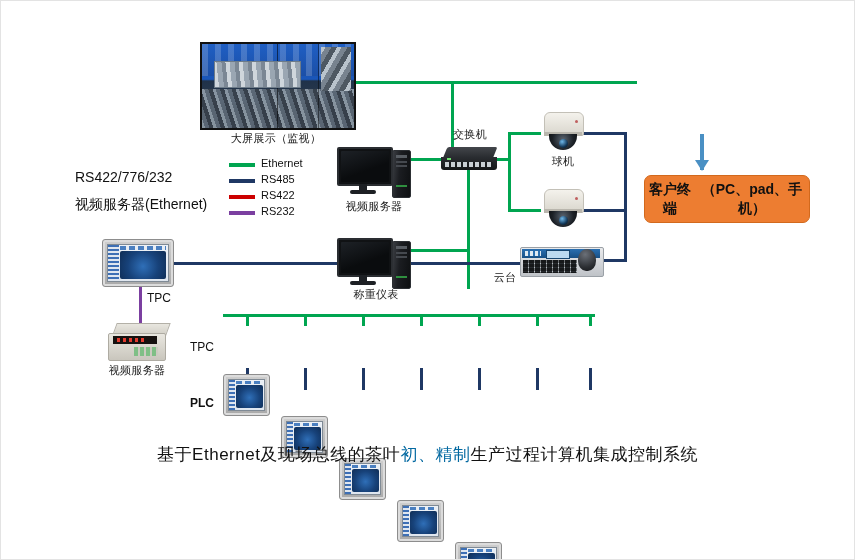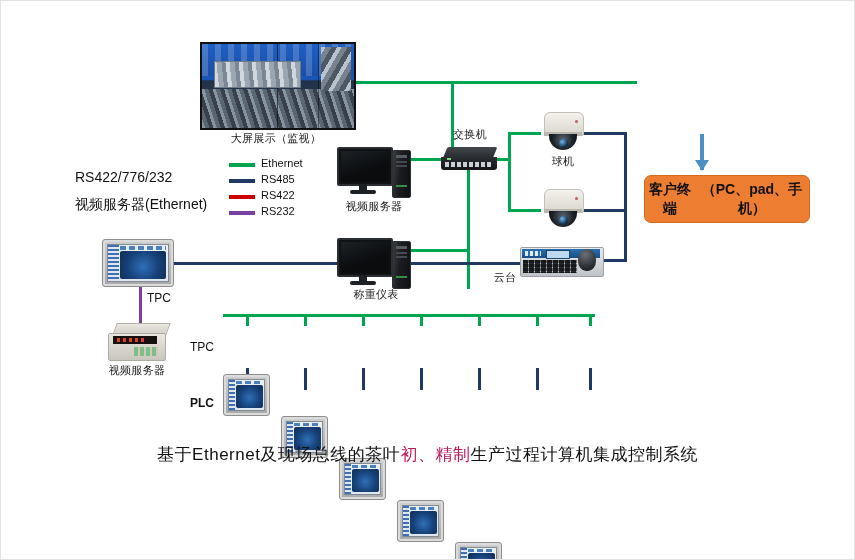--- a/index.html
+++ b/index.html
@@ -248,21 +248,21 @@
   .lg-row{position:relative;height:16px;}
   .lg-row .swatch{position:absolute;left:0;top:6px;width:26px;height:4px;}
   .lg-row .name{position:absolute;left:32px;top:0;font-size:11px;color:#111;white-space:nowrap;}
 
   #side-title{position:absolute;left:74px;top:163px;font-size:14px;color:#111;line-height:1.9;white-space:nowrap;}
 
   #caption{
     position:absolute;left:0;right:0;top:442px;text-align:center;
     font-size:17px;color:#111;letter-spacing:.5px;
   }
-  #caption .hl{color:#be185d;}
+  #caption .hl{color:#0369a1;}
 </style>
 </head>
 <body>
 
 <div id="canvas">
 
   <div class="w h eth" style="left:352px;top:80px;width:284px;"></div>
 
   <div class="w v eth" style="left:450px;top:80px;height:66px;"></div>
 

